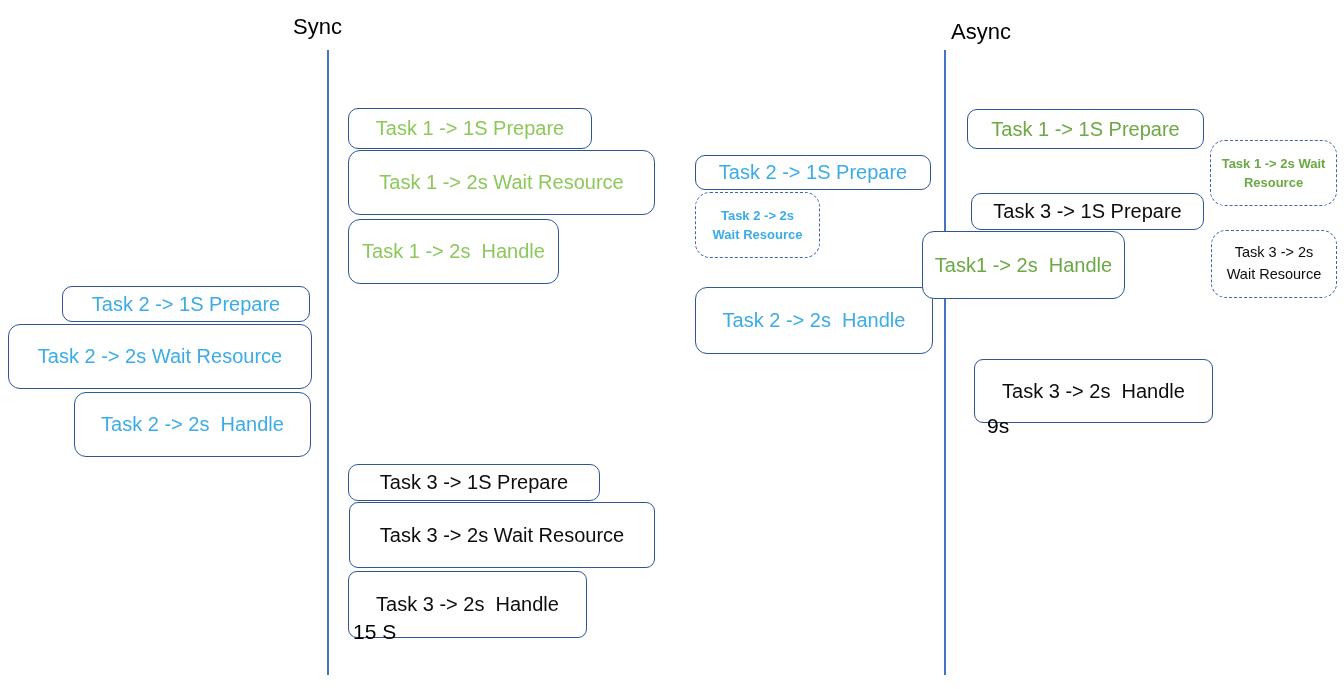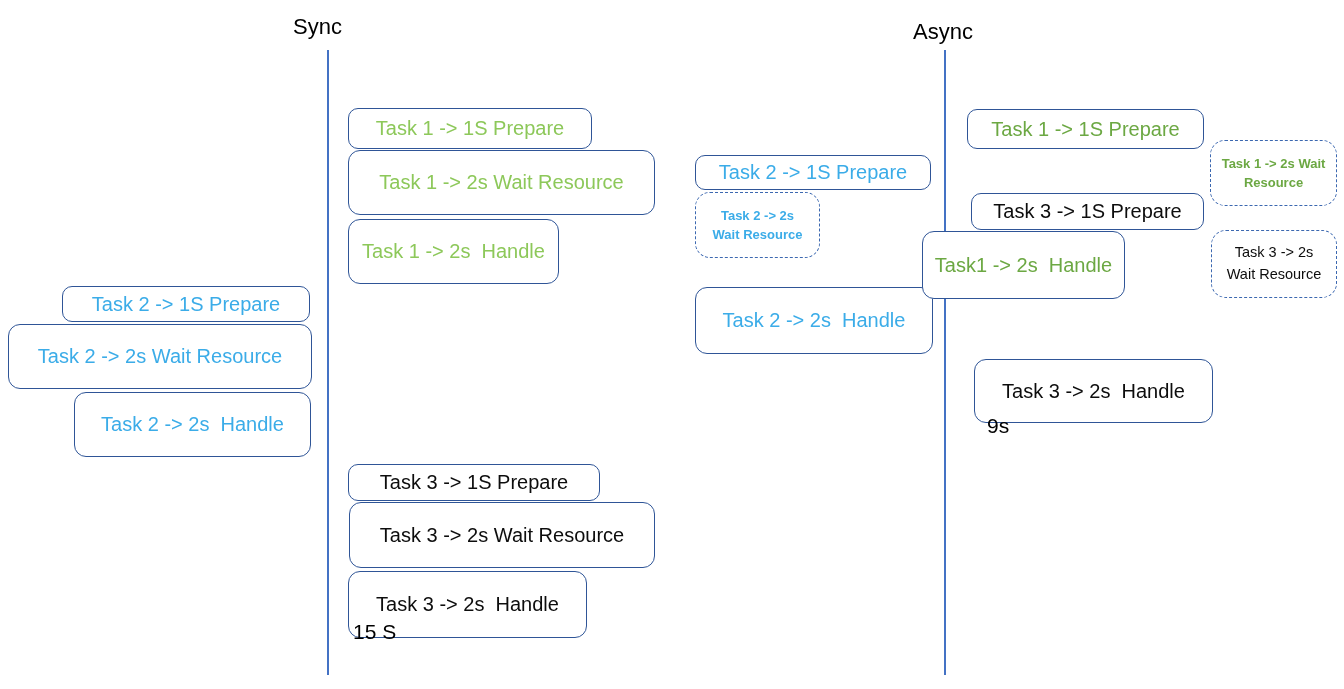--- a/index.html
+++ b/index.html
@@ -59,29 +59,29 @@
     line-height:1.5;
     padding:0 10px;
   }
   .box.dashed.c-black{
     font-size:14.5px;
     font-weight:400;
   }
   .c-sync-green{color:var(--sync-task-green);}
   .c-async-green{color:var(--async-task-green);}
   .c-blue{color:var(--task2-blue);}
-  .c-black{color:var(--black-text);}
+  .c-black{color:var(--black-text);border-radius:9px;}
 </style>
 </head>
 <body>
 
 <div class="stage">
 
   <div class="section-label" style="left:293px;top:14px">Sync</div>
-  <div class="section-label" style="left:913px;top:19px">Async</div>
+  <div class="section-label" style="left:951px;top:19px">Async</div>
 
   <div class="vline" style="left:327px;top:50px;height:625px"></div>
   <div class="vline" style="left:944px;top:50px;height:625px"></div>
 
   <div class="box c-blue" style="left:62px;top:254px;width:248px;height:36px;border-radius:10px">Task 2 -&gt; 1S Prepare</div>
   <div class="box c-blue" style="left:8px;top:292px;width:304px;height:65px">Task 2 -&gt; 2s Wait Resource</div>
   <div class="box c-blue" style="left:74px;top:360px;width:237px;height:65px">Task 2 -&gt; 2s  Handle</div>
 
   <div class="box c-sync-green" style="left:348px;top:76px;width:244px;height:41px;border-radius:10px">Task 1 -&gt; 1S Prepare</div>
   <div class="box c-sync-green" style="left:348px;top:118px;width:307px;height:65px">Task 1 -&gt; 2s Wait Resource</div>

